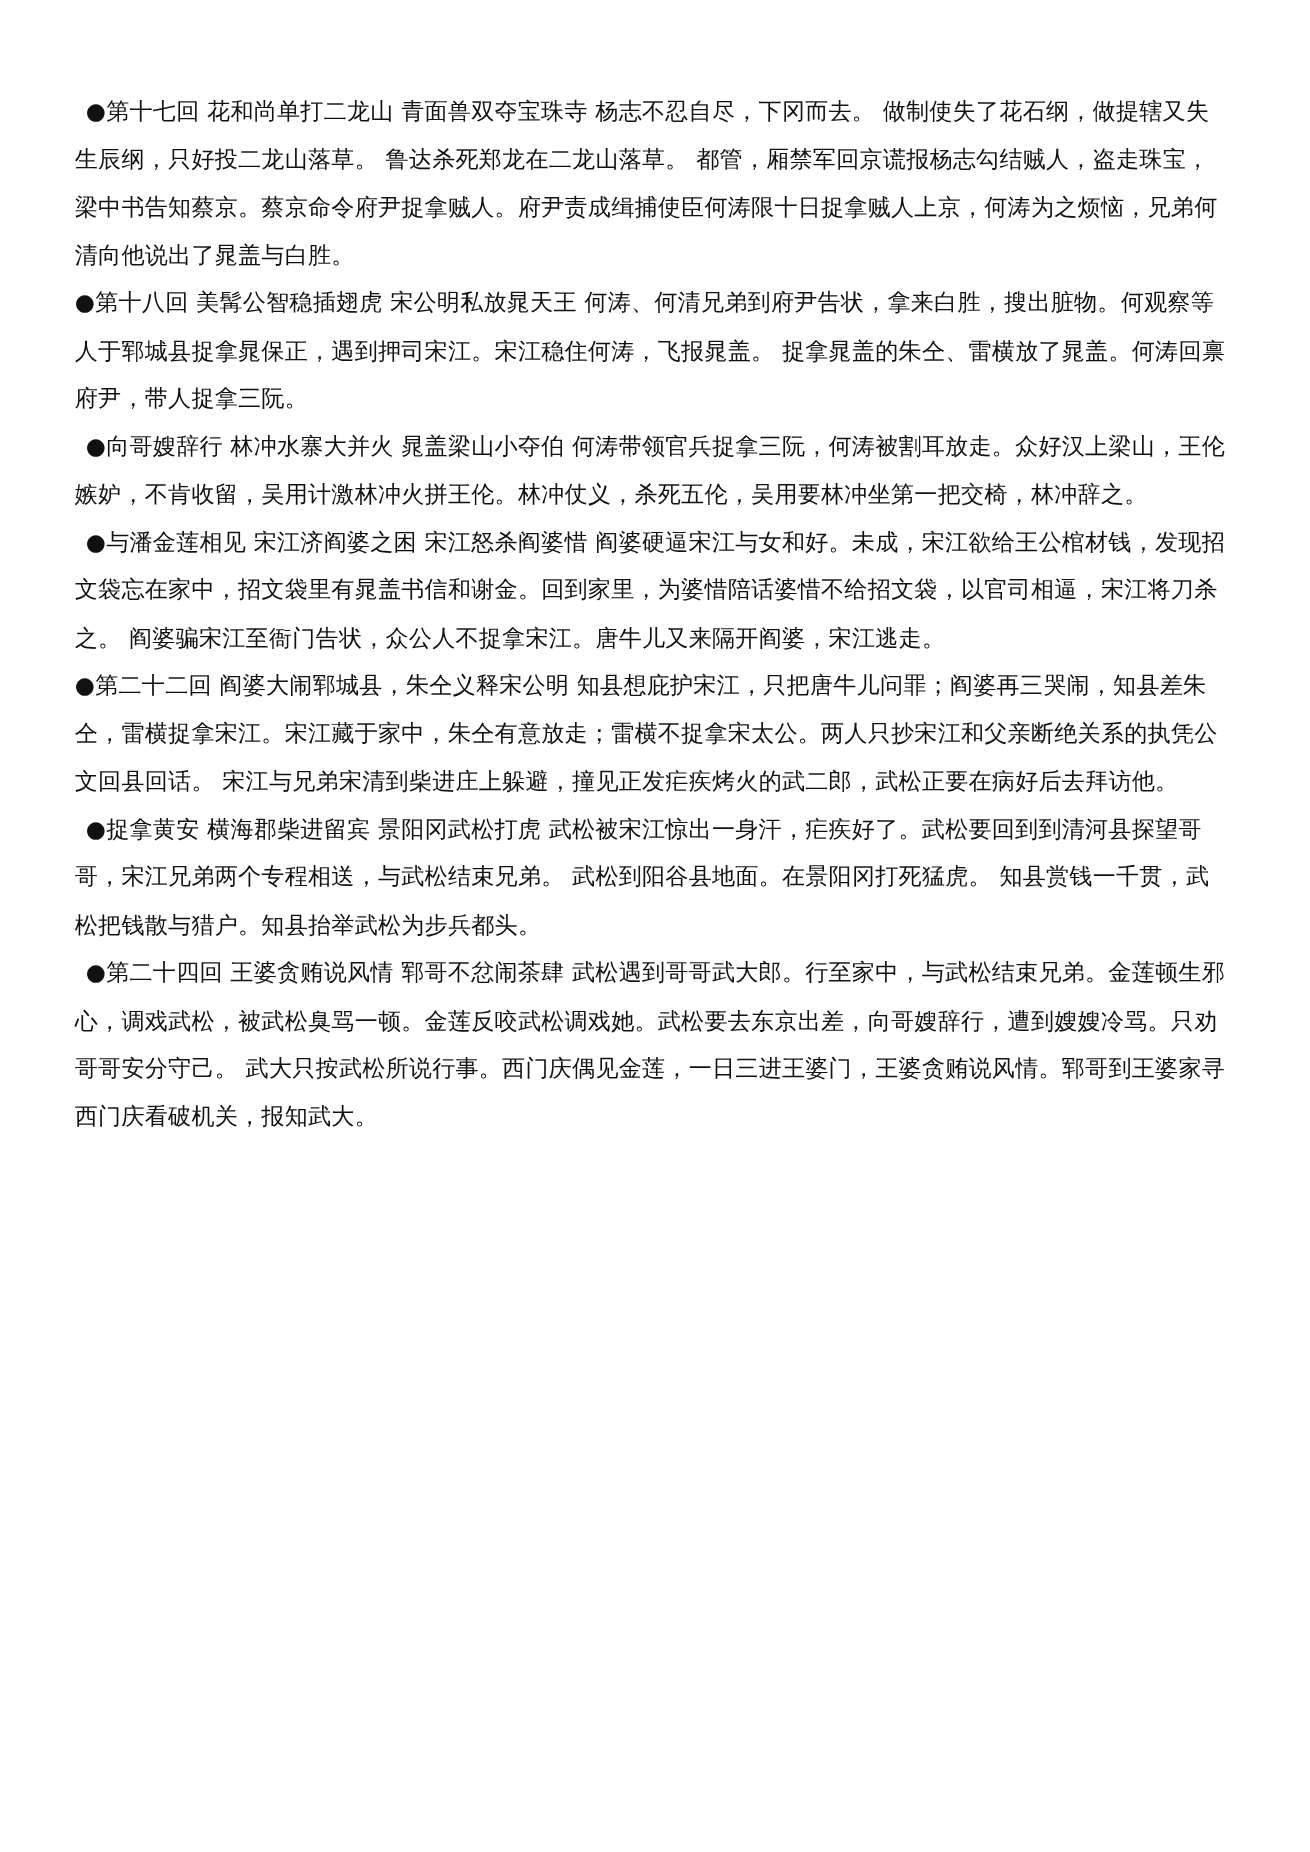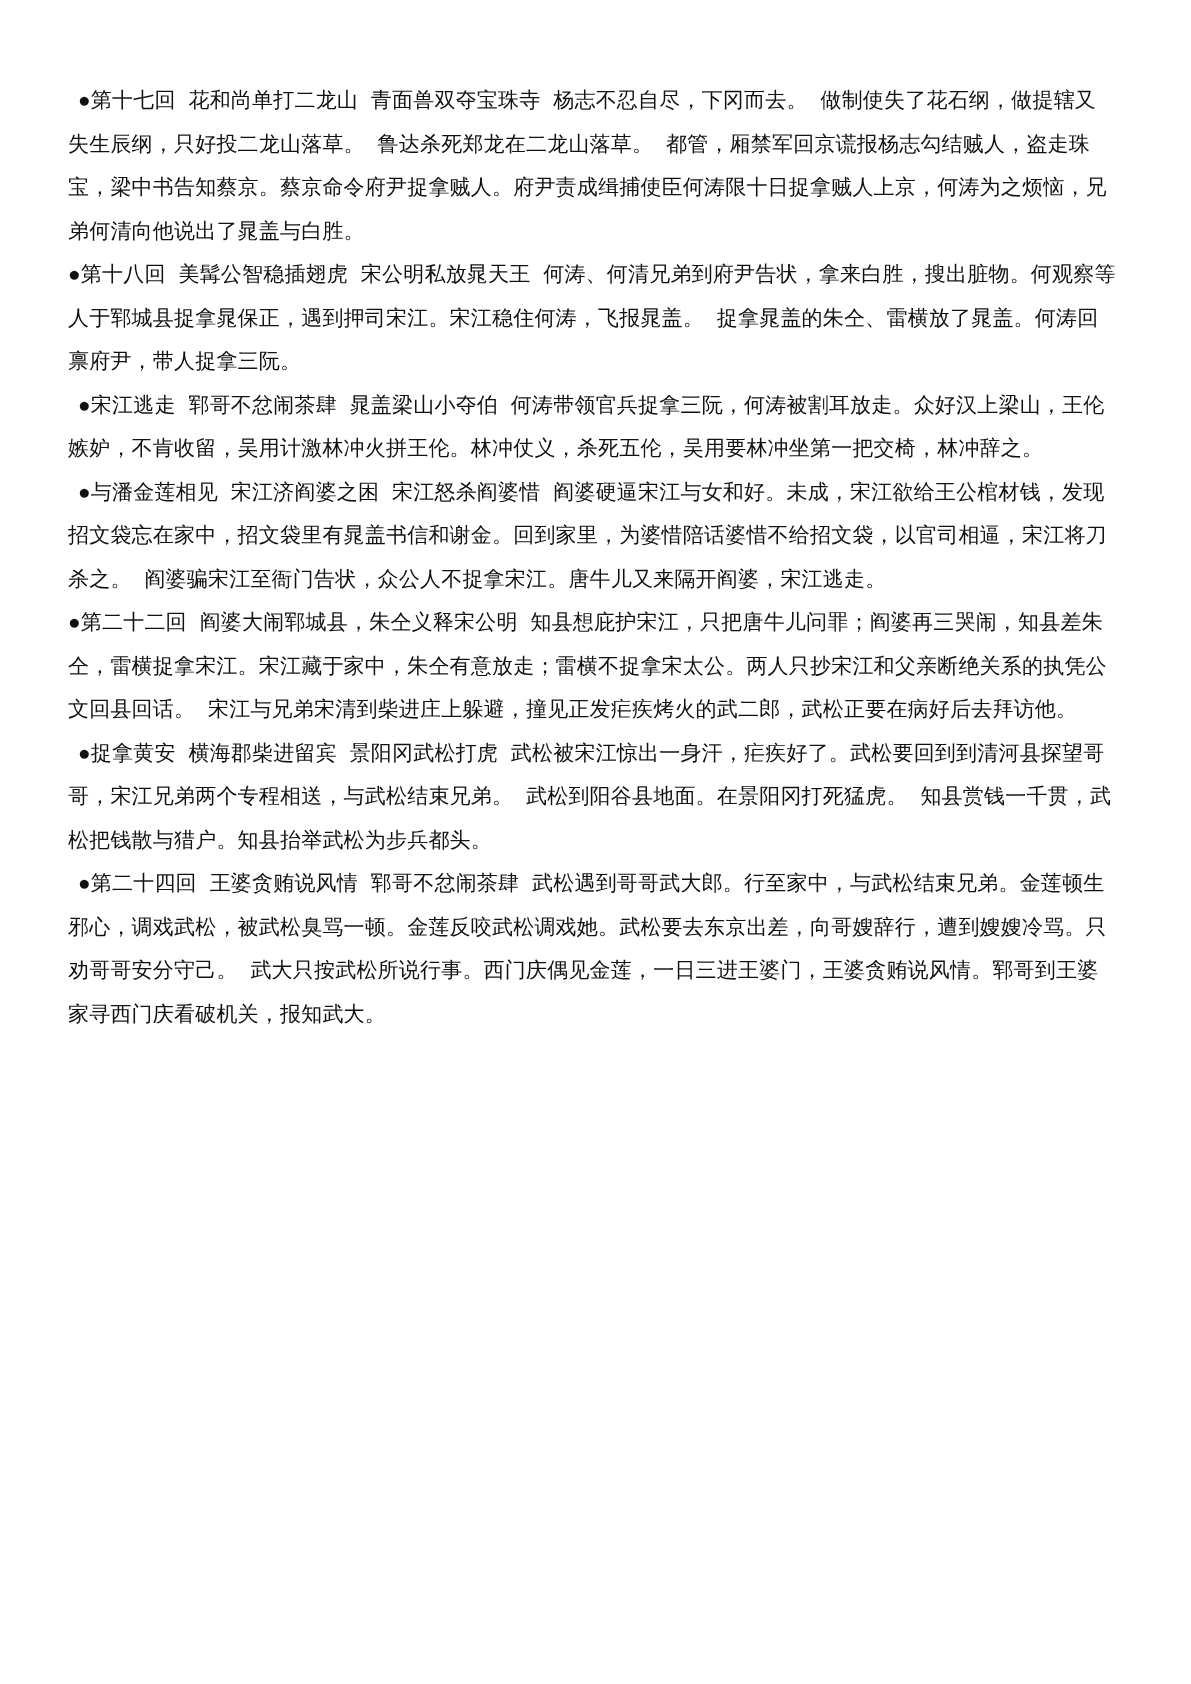--- a/index.html
+++ b/index.html
@@ -22,39 +22,38 @@
       width: 1048px;
     }
     .para {
       font-size: 21px;
       line-height: 43.5px;
       margin: 0;
       padding: 0;
       letter-spacing: 0.2px;
       word-break: break-all;
       text-align: left;
-      font-family: Liberation Mono, monospace;
     }
     .para.indent {
       text-indent: 10px;
     }
     .bullet {
       font-size: 21px;
     }
   </style>
 </head>
 <body>
 
 <div class="page">
 
   <p class="para indent"><span class="bullet">●</span><span>第十七回</span> <span>花和尚单打二龙山 青面兽双夺宝珠寺</span> <span>杨志不忍自尽，下冈而去。 做制使失了花石纲，做提辖又失生辰纲，只好投二龙山落草。 鲁达杀死郑龙在二龙山落草。 都管，厢禁军回京谎报杨志勾结贼人，盗走珠宝，梁中书告知蔡京。蔡京命令府尹捉拿贼人。府尹责成缉捕使臣何涛限十日捉拿贼人上京，何涛为之烦恼，兄弟何清向他说出了晁盖与白胜。</span></p>
 
   <p class="para"><span class="bullet">●</span><span>第十八回</span> <span>美髯公智稳插翅虎 宋公明私放晁天王</span> <span>何涛、何清兄弟到府尹告状，拿来白胜，搜出脏物。何观察等人于郓城县捉拿晁保正，遇到押司宋江。宋江稳住何涛，飞报晁盖。 捉拿晁盖的朱仝、雷横放了晁盖。何涛回禀府尹，带人捉拿三阮。</span></p>
 
-  <p class="para indent"><span class="bullet">●</span><span>宋江逃走</span> <span>郓哥不忿闹茶肆 晁盖梁山小夺伯</span> <span>何涛带领官兵捉拿三阮，何涛被割耳放走。众好汉上梁山，王伦嫉妒，不肯收留，吴用计激林冲火拼王伦。林冲仗义，杀死五伦，吴用要林冲坐第一把交椅，林冲辞之。</span></p>
+  <p class="para indent"><span class="bullet">●</span><span>向哥嫂辞行</span> <span>林冲水寨大并火 晁盖梁山小夺伯</span> <span>何涛带领官兵捉拿三阮，何涛被割耳放走。众好汉上梁山，王伦嫉妒，不肯收留，吴用计激林冲火拼王伦。林冲仗义，杀死五伦，吴用要林冲坐第一把交椅，林冲辞之。</span></p>
 
 
   <p class="para indent"><span class="bullet">●</span><span>与潘金莲相见</span> <span>宋江济阎婆之困 宋江怒杀阎婆惜</span> <span>阎婆硬逼宋江与女和好。未成，宋江欲给王公棺材钱，发现招文袋忘在家中，招文袋里有晁盖书信和谢金。回到家里，为婆惜陪话婆惜不给招文袋，以官司相逼，宋江将刀杀之。 阎婆骗宋江至衙门告状，众公人不捉拿宋江。唐牛儿又来隔开阎婆，宋江逃走。</span></p>
 
   <p class="para"><span class="bullet">●</span><span>第二十二回</span> <span>阎婆大闹郓城县，朱仝义释宋公明</span> <span>知县想庇护宋江，只把唐牛儿问罪；阎婆再三哭闹，知县差朱仝，雷横捉拿宋江。宋江藏于家中，朱仝有意放走；雷横不捉拿宋太公。两人只抄宋江和父亲断绝关系的执凭公文回县回话。 宋江与兄弟宋清到柴进庄上躲避，撞见正发疟疾烤火的武二郎，武松正要在病好后去拜访他。</span></p>
 
   <p class="para indent"><span class="bullet">●</span><span>捉拿黄安</span> <span>横海郡柴进留宾 景阳冈武松打虎</span> <span>武松被宋江惊出一身汗，疟疾好了。武松要回到到清河县探望哥哥，宋江兄弟两个专程相送，与武松结束兄弟。 武松到阳谷县地面。在景阳冈打死猛虎。 知县赏钱一千贯，武松把钱散与猎户。知县抬举武松为步兵都头。</span></p>
 
   <p class="para indent"><span class="bullet">●</span><span>第二十四回</span> <span>王婆贪贿说风情 郓哥不忿闹茶肆</span> <span>武松遇到哥哥武大郎。行至家中，与武松结束兄弟。金莲顿生邪心，调戏武松，被武松臭骂一顿。金莲反咬武松调戏她。武松要去东京出差，向哥嫂辞行，遭到嫂嫂冷骂。只劝哥哥安分守己。 武大只按武松所说行事。西门庆偶见金莲，一日三进王婆门，王婆贪贿说风情。郓哥到王婆家寻西门庆看破机关，报知武大。</span></p>
 

